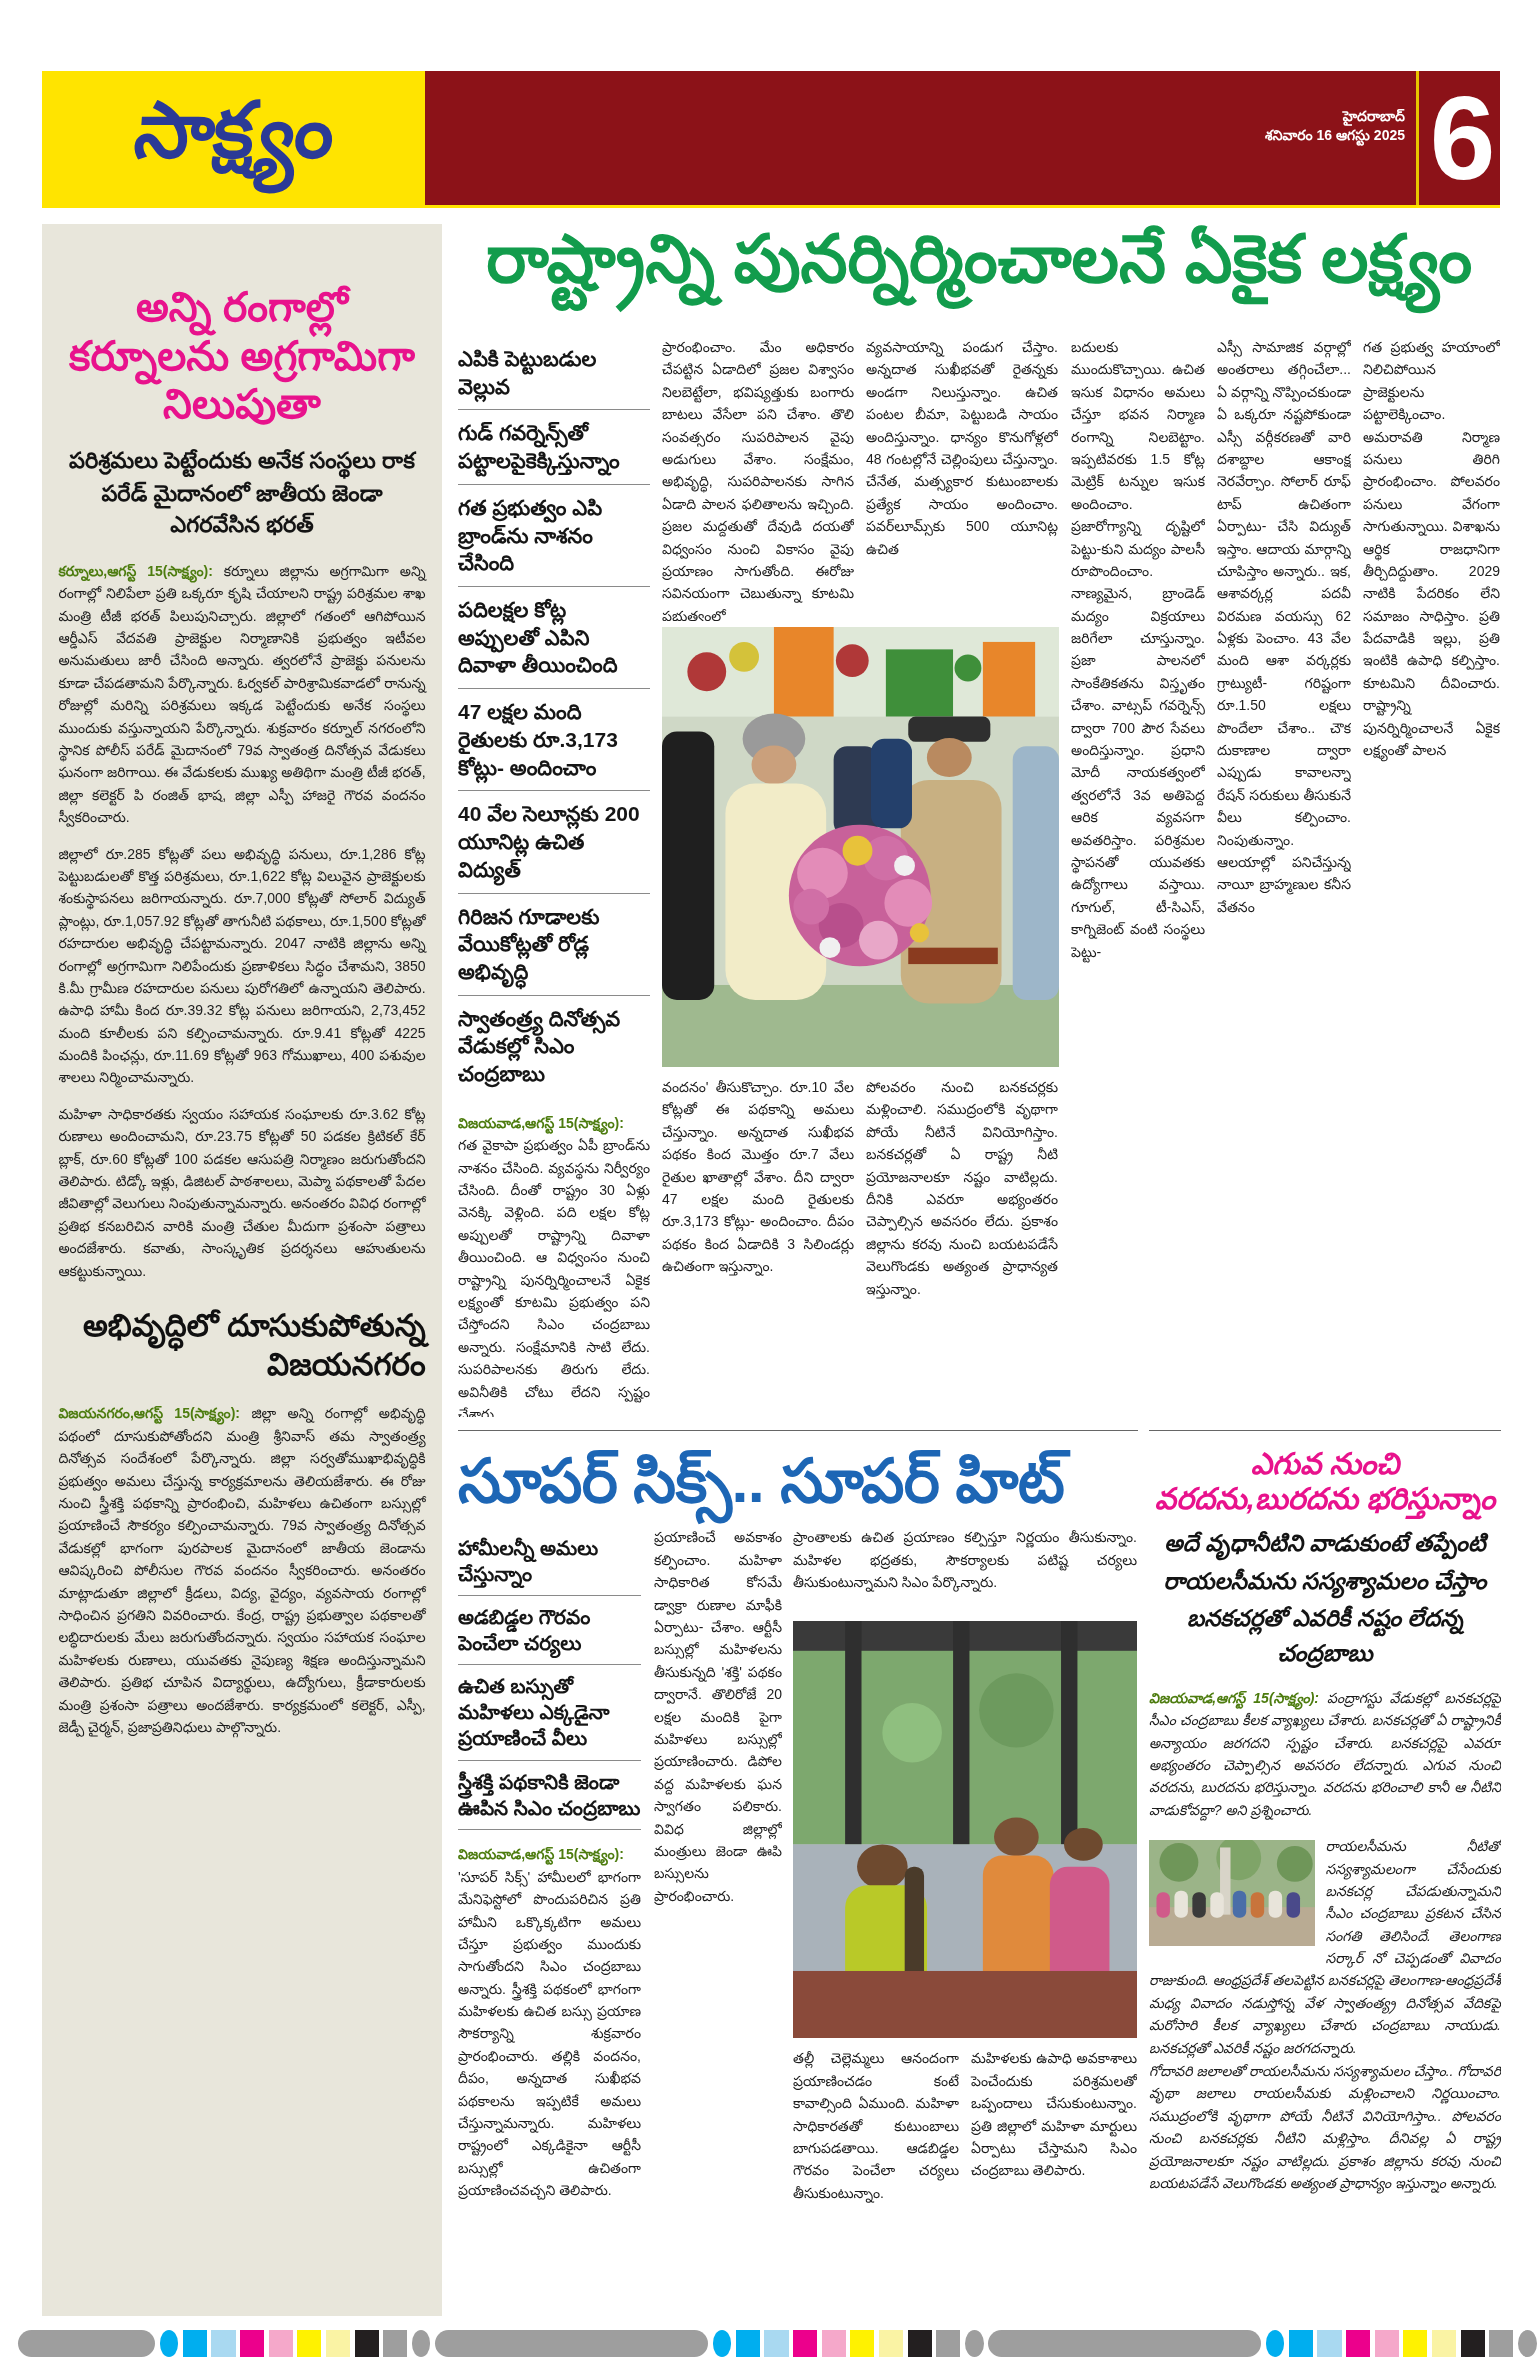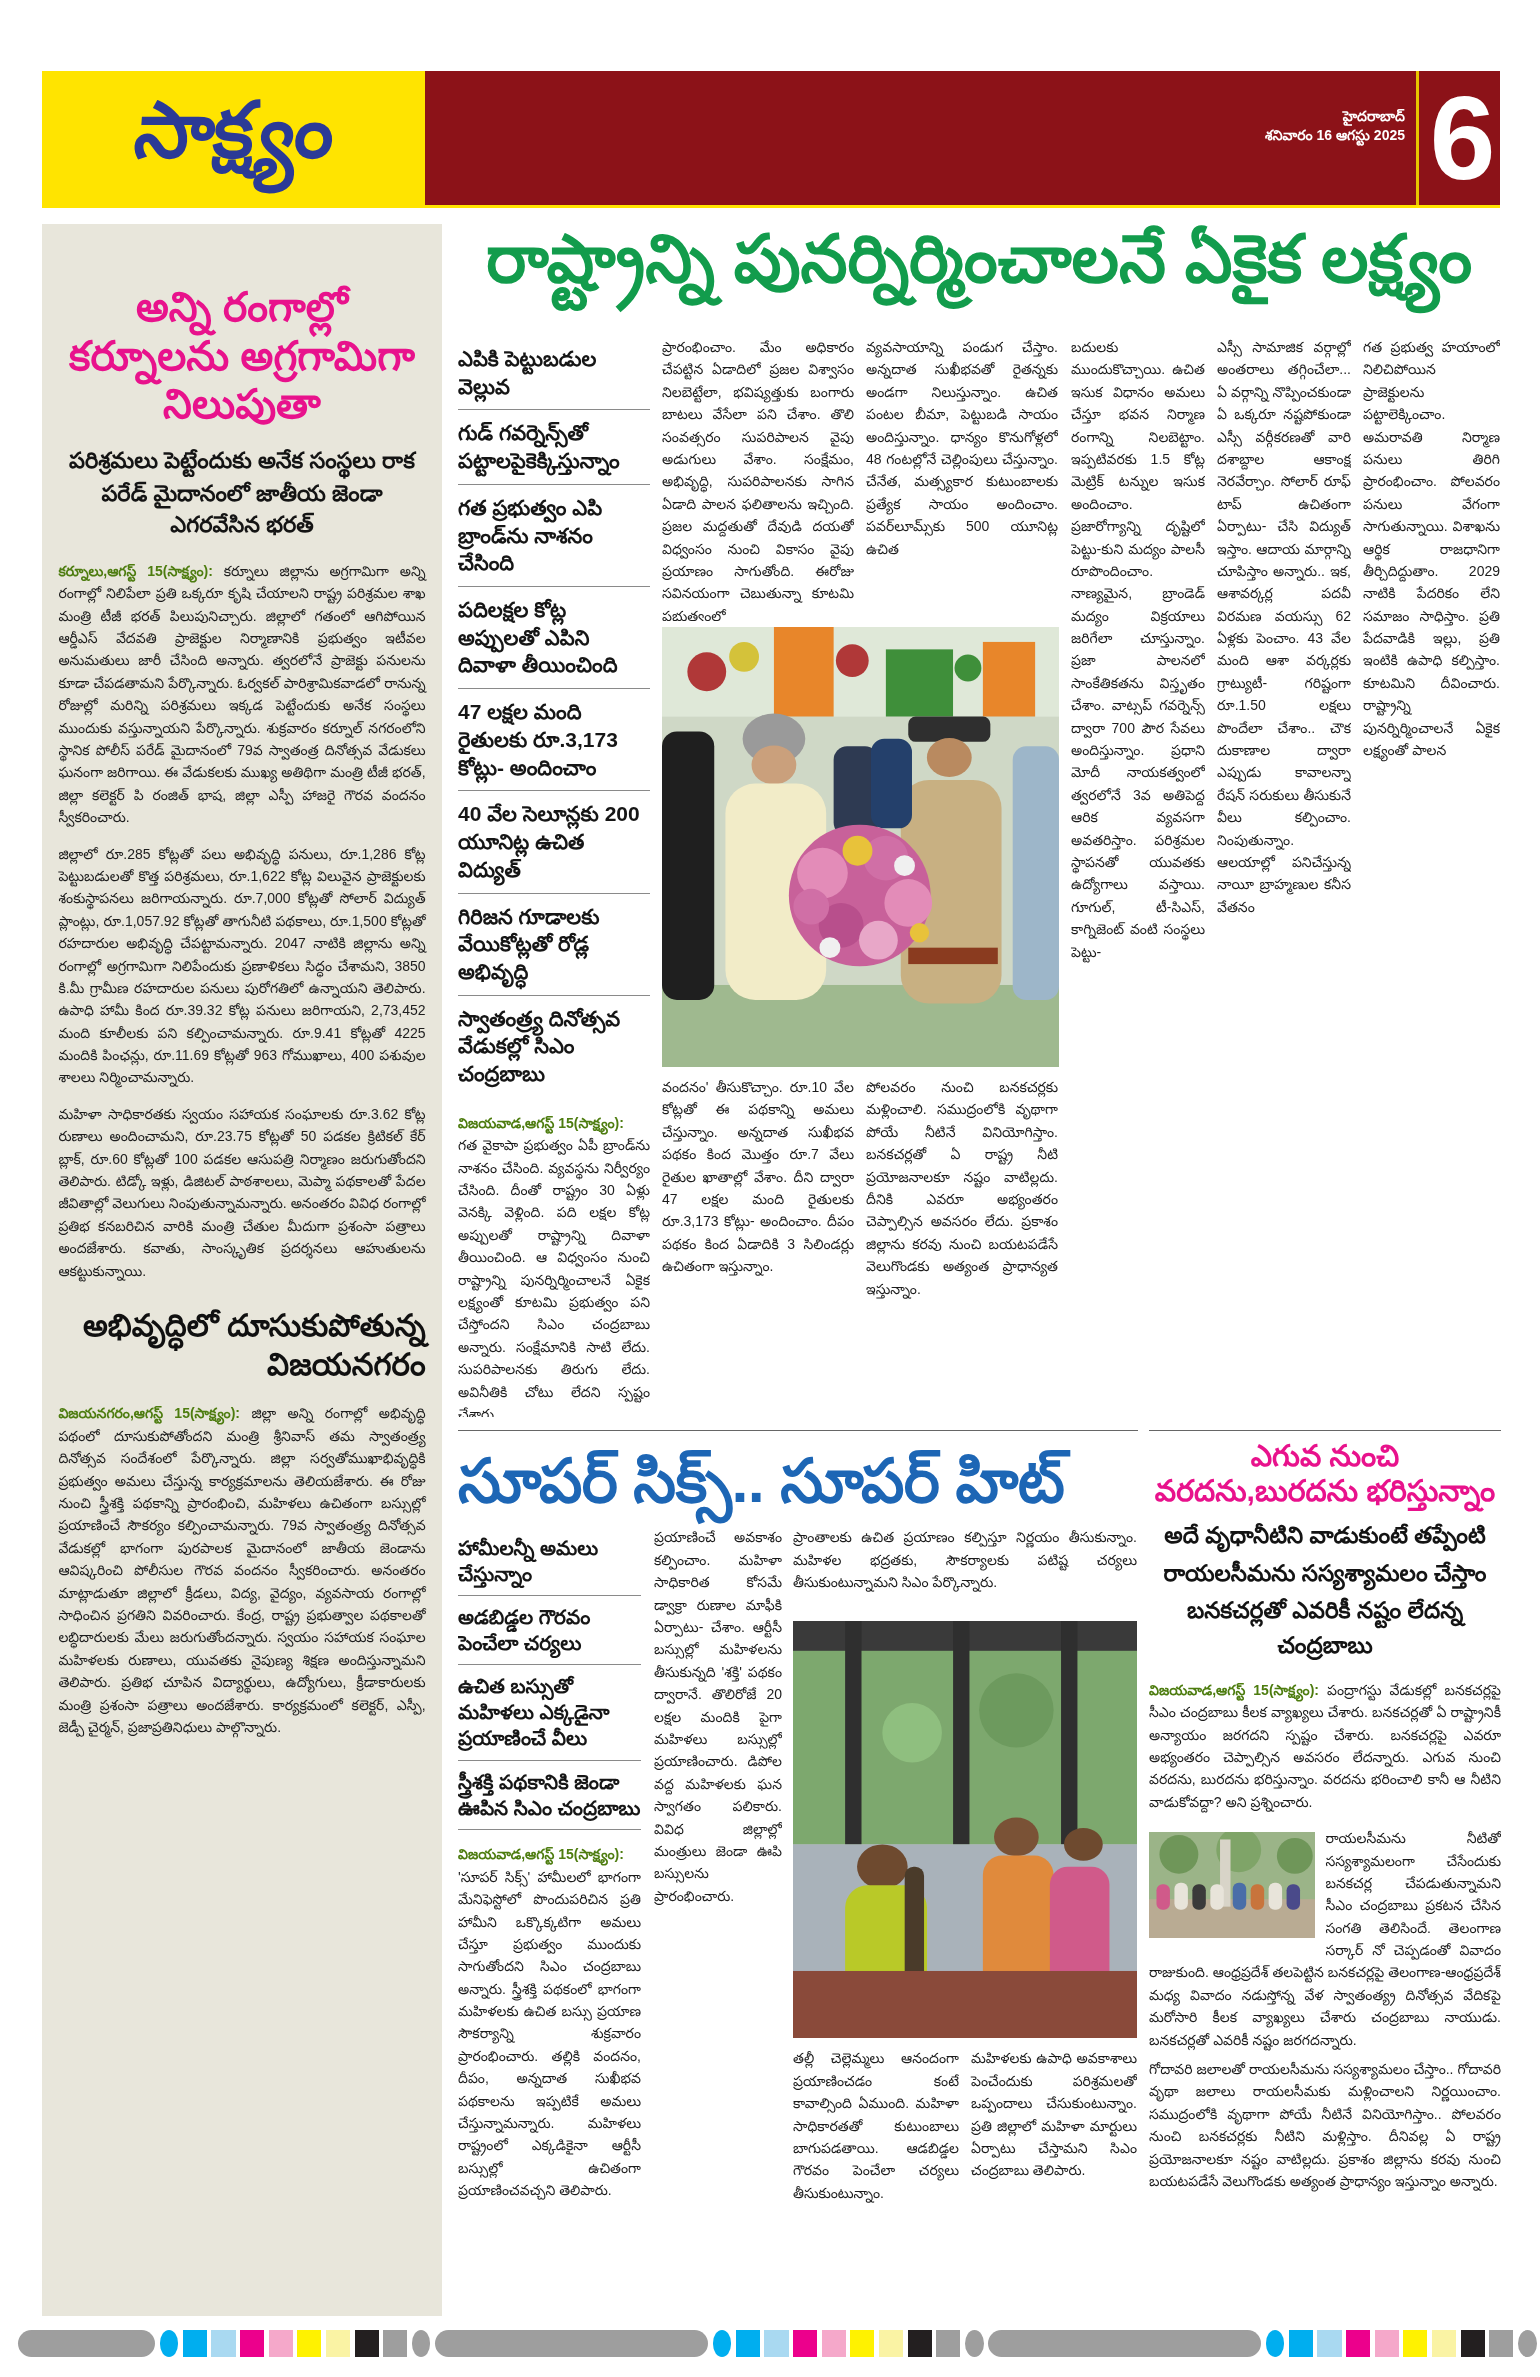--- a/index.html
+++ b/index.html
@@ -18,21 +18,21 @@
   .pagenum{position:absolute;right:4.5px;top:0;height:100%;display:flex;align-items:center;
            border-left:3px solid #E8C600;padding-left:10.4px;}
   .pagenum span{font-size:118px;font-weight:bold;color:#ffffff;line-height:1;}
 
   
   .left-col{left:42px;top:224px;width:400px;height:2092px;background:#E8E6DB;padding:19.4px 16.4px;box-sizing:border-box;}
   .h-magenta{font-size:41px;line-height:1.18;font-weight:bold;color:#E8128C;text-align:center;margin-top:40px;}
   .subhead{font-size:22.4px;line-height:1.4;font-weight:bold;color:#141414;text-align:center;margin-top:16.4px;}
   .byline{color:#4d7c0f;font-weight:bold;}
   .body-txt{font-size:14px;line-height:1.6;text-align:justify;color:#1c1c1c;}
-  .para-gap{margin-top:7px;}
+  .para-gap{margin-top:1px;}
   .h-black{font-size:31px;line-height:1.25;font-weight:bold;color:#101010;text-align:right;margin:25px 0 18px 0;}
 
   
   .main-art{left:458px;top:224px;width:1042px;height:1193px;}
   .h-green{font-size:67px;font-weight:bold;color:#129C4C;text-align:center;line-height:1.05;}
   .main-body{position:absolute;top:112px;left:0;width:1042px;height:1081px;overflow:hidden;}
   .col{position:absolute;top:0;height:1081px;overflow:hidden;}
   .bullets .b-item{font-size:21px;line-height:1.32;font-weight:600;color:#161616;
                    padding:9px 0;border-bottom:0.7px solid #8a8a8a;}
   .bullets .b-bold{font-weight:bold;}
@@ -41,21 +41,21 @@
   .mini{width:192px;overflow:hidden;}
   .photo-frame{width:397px;background:#dddddd;}
   .supersix{left:458px;top:1430px;width:680px;height:886px;border-top:1.5px solid #666;padding-top:18px;box-sizing:border-box;}
   .h-blue{font-size:61px;font-weight:bold;color:#1D66B5;line-height:1.05;letter-spacing:-0.7px;}
   .ss-body{position:relative;margin-top:13.4px;height:768px;overflow:hidden;}
   .ss-bullets{position:absolute;left:0;top:0;width:183px;}
   .ss-bullets .b-item{font-size:20px;line-height:1.3;font-weight:bold;color:#161616;padding:8.2px 0;border-bottom:0.7px solid #8a8a8a;}
   .ss-mid{position:absolute;left:196px;top:0;width:128px;height:768px;overflow:hidden;}
   .ss-right{position:absolute;left:335px;top:0;width:344px;height:768px;overflow:hidden;}
 
-  .flood{left:1149px;top:1430px;width:352px;height:886px;border-top:1.5px solid #666;padding-top:8px;box-sizing:border-box;overflow:hidden;}
+  .flood{left:1149px;top:1430px;width:352px;height:886px;border-top:1.5px solid #666;padding-top:16px;box-sizing:border-box;overflow:hidden;font-style:italic;}
   .flood .h-magenta2{font-size:30px;font-weight:bold;color:#E8128C;text-align:center;line-height:1.15;}
   .flood .subhead2{font-size:23px;line-height:1.5;font-weight:bold;color:#141414;text-align:center;margin-top:10.4px;}
   .float-photo{float:left;width:166px;height:106px;margin:4.5px 10.4px 4.5px 0;background:#cccccc;}
 
   
   .color-bar{left:0;top:2328px;width:1541px;height:31px;display:flex;align-items:center;gap:4.5px;padding-left:18px;box-sizing:border-box;}
   .pill{height:27px;border-radius:13.4px;background:#9E9E9E;}
   .sw{width:25px;height:27px;}
   .el{width:19.4px;height:27px;border-radius:50%;}
   .c-cyan{background:#00AEEF}.c-lb{background:#A9D9F1}.c-mag{background:#EC008C}.c-pink{background:#F5A8CA}

